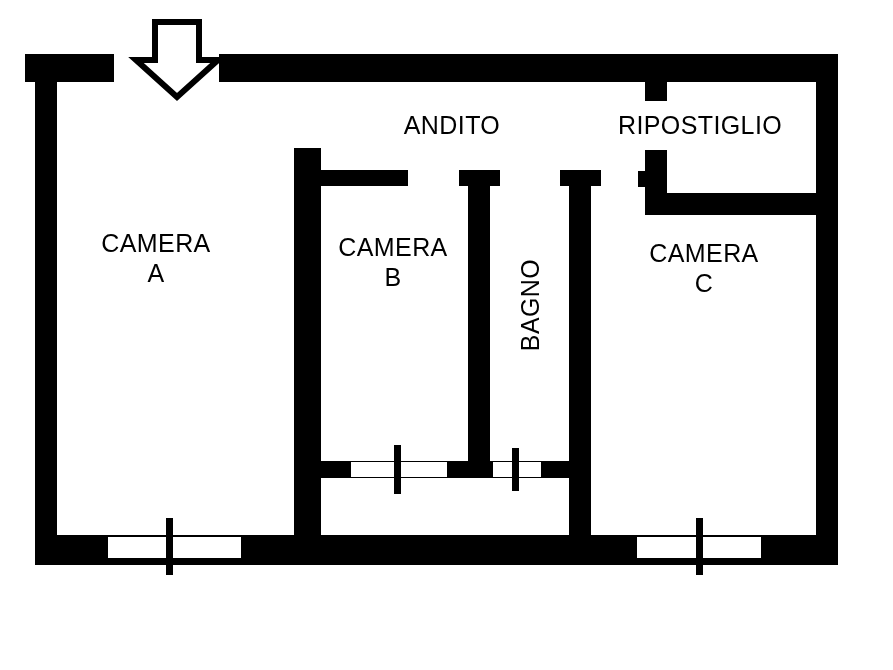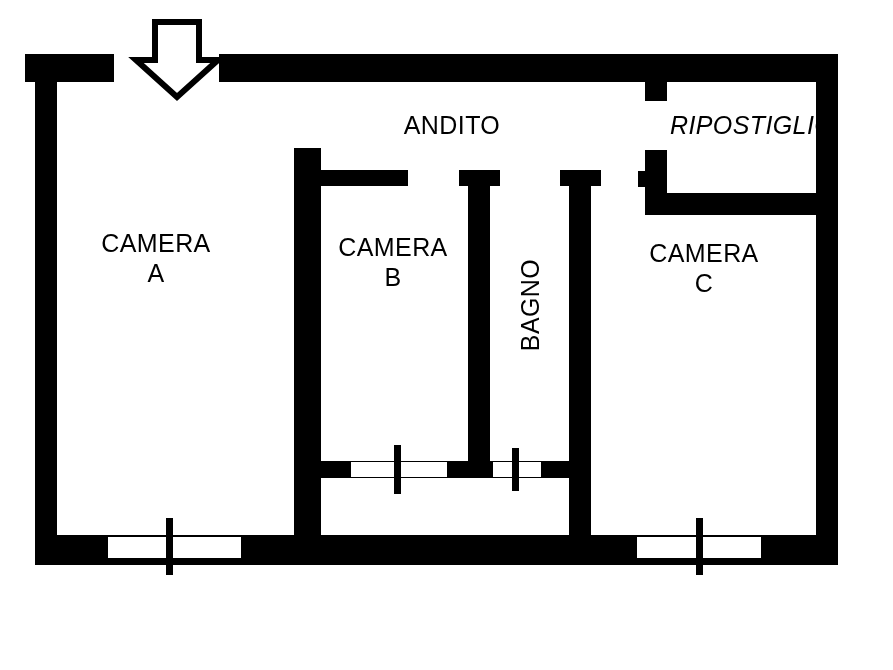--- a/index.html
+++ b/index.html
@@ -121,17 +121,17 @@
   </div>
 
   <div class="room-label label-big label-vertical" style="left:531px; top:305px; transform:translate(-50%,-50%) rotate(-90deg);">
     <div>BAGNO</div>
   </div>
 
   <div class="room-label label-big" style="left:452px; top:126px; transform:translate(-50%,-50%);">
     <div>ANDITO</div>
   </div>
 
-  <div class="room-label label-big" style="left:752px; top:126px; transform:translate(-50%,-50%);font-style:italic;">
+  <div class="room-label label-big" style="left:700px; top:126px; transform:translate(-50%,-50%);">
     <div>RIPOSTIGLIO</div>
   </div>
 
 </div>
 
 </body></html>

